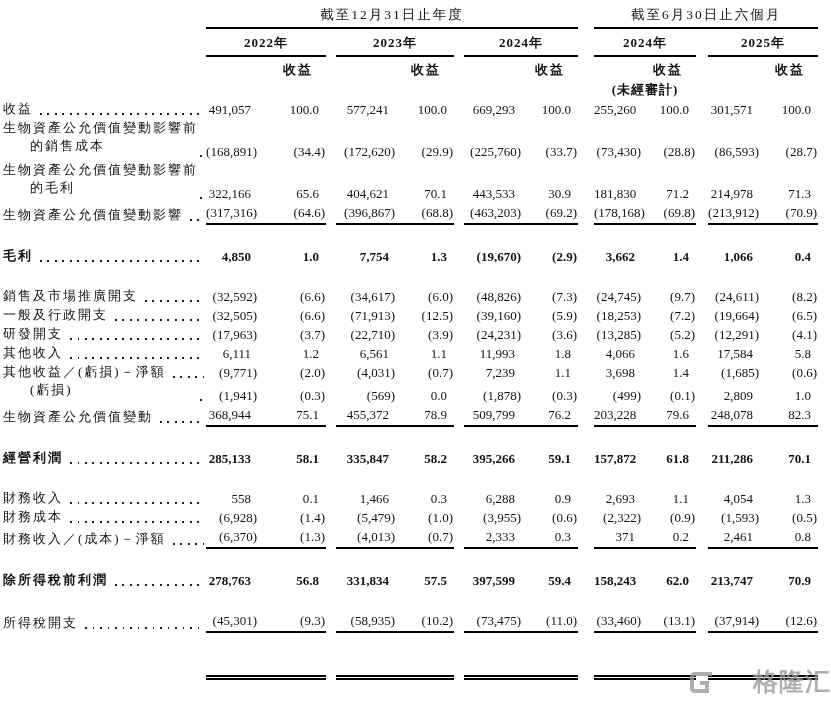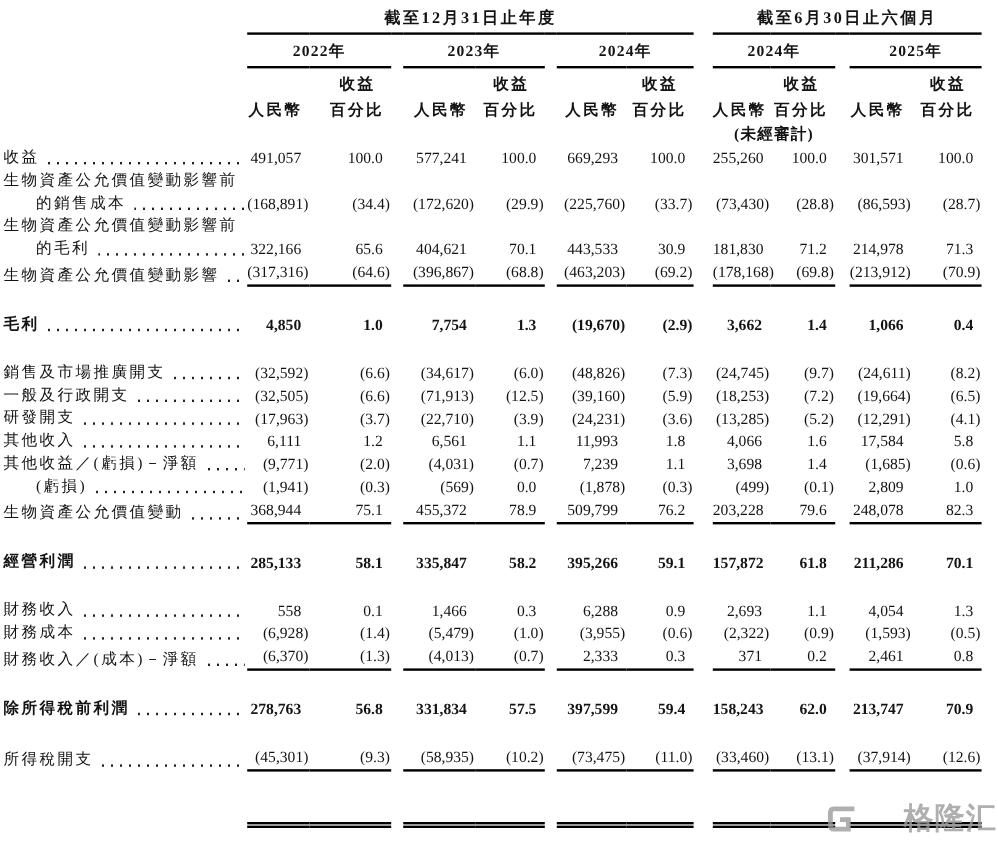--- a/index.html
+++ b/index.html
@@ -1,33 +1,33 @@
 <!DOCTYPE html>
 <html><head>
 <meta charset="utf-8">
 <style>
   html,body{margin:0;padding:0;background:#fff;width:831px;height:711px;overflow:hidden;}
   body{font-family:"Liberation Serif","DejaVu Serif",serif;color:#131313;position:relative;}
   .page{padding:6px 0 0 3px;}
   table{border-collapse:collapse;table-layout:fixed;width:828px;}
   th,td{padding:0;font-size:13px;vertical-align:bottom;overflow:visible;}
   
-  .grp{font-weight:bold;text-align:center;border-bottom:2px solid #000;padding-bottom:3px;letter-spacing:2px;font-size:13.5px;white-space:nowrap;}
+  .grp{font-weight:normal;text-align:center;border-bottom:2px solid #000;padding-bottom:3px;letter-spacing:2px;font-size:13.5px;white-space:nowrap;}
   .yr{font-weight:bold;text-align:center;border-bottom:2px solid #000;padding:5px 0 3px;white-space:nowrap;letter-spacing:1px;}
   .sub{font-weight:bold;text-align:right;padding:4px 6px 0 0;letter-spacing:2px;white-space:nowrap;}
   .rev{padding-right:13px;}
   .unaud{text-align:center;font-weight:bold;font-size:13px;letter-spacing:1px;padding-top:2px;white-space:nowrap;}
   .units{text-align:center;font-weight:bold;letter-spacing:2px;padding:5px 0 12px;white-space:nowrap;}
   
   tbody td{height:19px;}
   tr.sp td{padding-top:21px;}
   .lblcell{white-space:nowrap;}
   .labwrap{display:flex;align-items:baseline;}
   .labtxt{letter-spacing:2px;white-space:nowrap;}
-  .indent .labwrap{padding-left:27px;}
+  .indent .labwrap{padding-left:27px;flex-direction:column;}
   .leader{flex:1 1 auto;min-width:4px;height:2px;align-self:flex-end;margin:0 2px 3px 7px;
     background-image:repeating-linear-gradient(to right,#222 0 1.7px,transparent 1.7px 7.5px);}
   .num{text-align:right;padding-right:7px;white-space:nowrap;}
   .num .paren{margin-right:-6px;}
   .ul{border-bottom:2px solid #000000;padding-bottom:2px;}
   .dul{border-bottom:5px double #000;padding-bottom:2px;}
   tr.bold .labtxt,tr.bold .num span{font-weight:bold;}
   
   .watermark{position:absolute;right:0;bottom:13px;display:flex;align-items:center;gap:3px;opacity:.8;pointer-events:none;}
   .wm-text{font-size:25px;font-weight:bold;letter-spacing:1px;font-family:"Liberation Sans","DejaVu Sans",sans-serif;}
@@ -88,38 +88,20 @@
           <th class="sub rev">收益</th>
           <th></th>
         <th></th>
           <th class="sub rev">收益</th>
           <th></th>
         <th></th>
           <th class="sub rev">收益</th>
           <th></th>
       </tr>
       <tr>
-        <th></th>
-        <th class="sub">人民幣</th>
-          <th class="sub">百分比</th>
-          <th></th>
-        <th class="sub">人民幣</th>
-          <th class="sub">百分比</th>
-          <th></th>
-        <th class="sub">人民幣</th>
-          <th class="sub">百分比</th>
-          <th></th>
-        <th class="sub">人民幣</th>
-          <th class="sub">百分比</th>
-          <th></th>
-        <th class="sub">人民幣</th>
-          <th class="sub">百分比</th>
-          <th></th>
-      </tr>
-      <tr>
         <td></td>
           <td colspan="8"></td>
           <td></td>
         <td class="unaud" colspan="2">(未經審計)</td>
         <td></td>
           <td colspan="2"></td>
           <td></td>
       </tr>
     </thead>
     <tbody>

